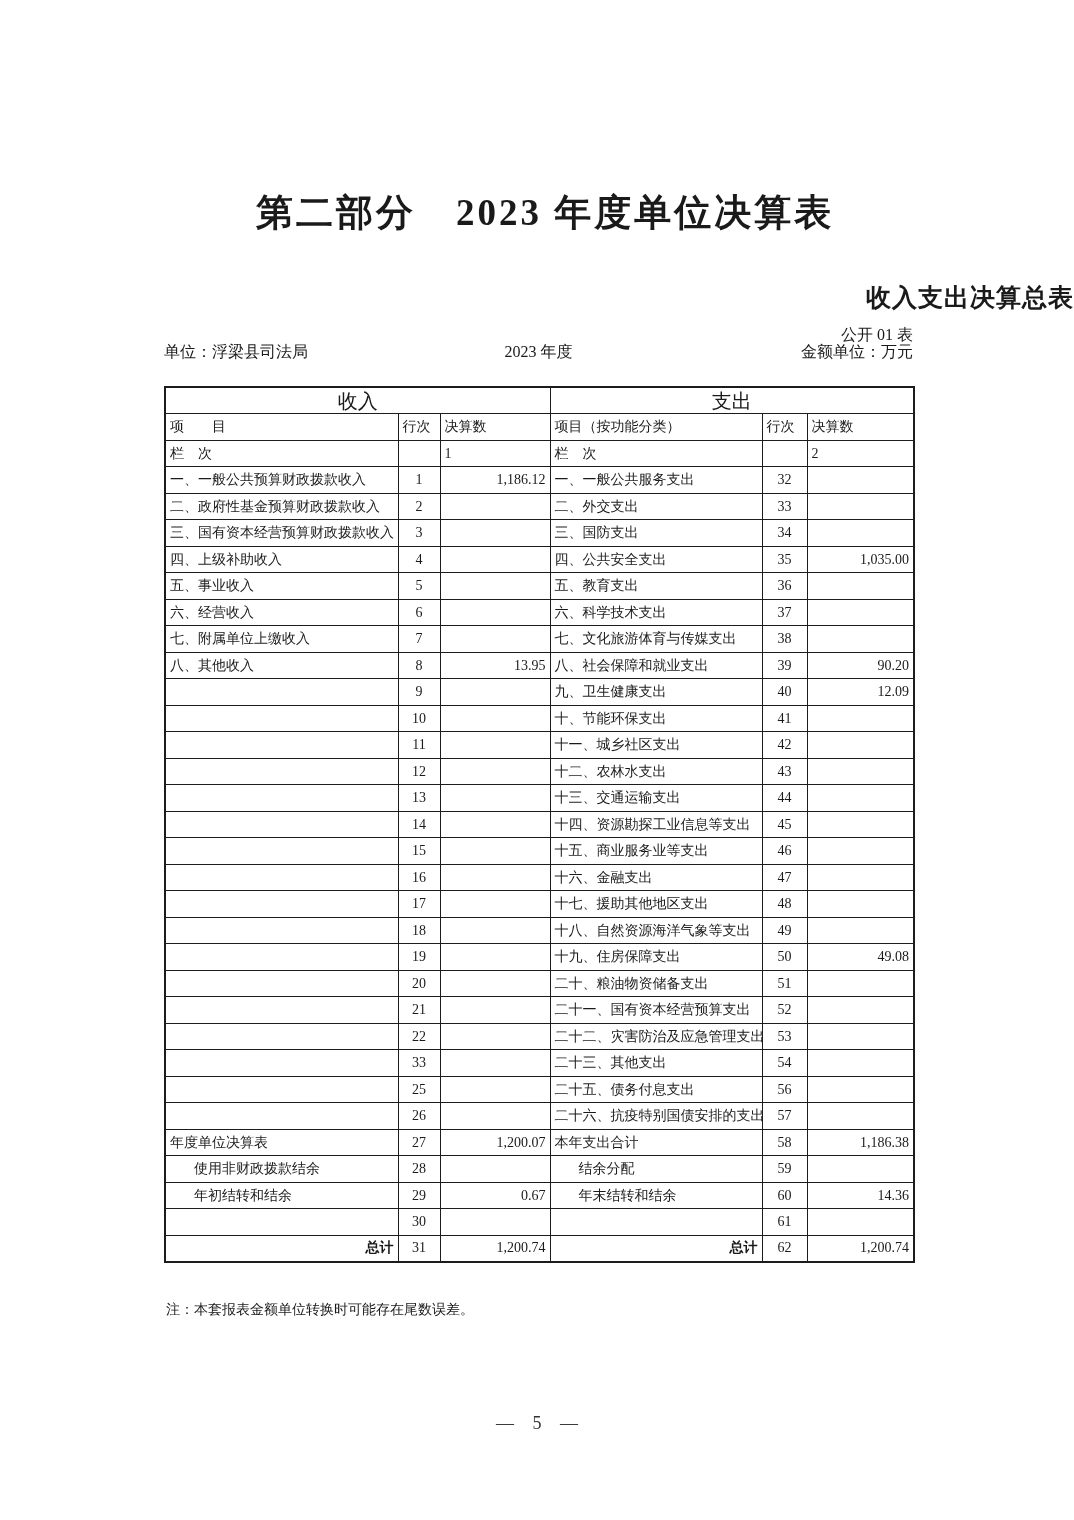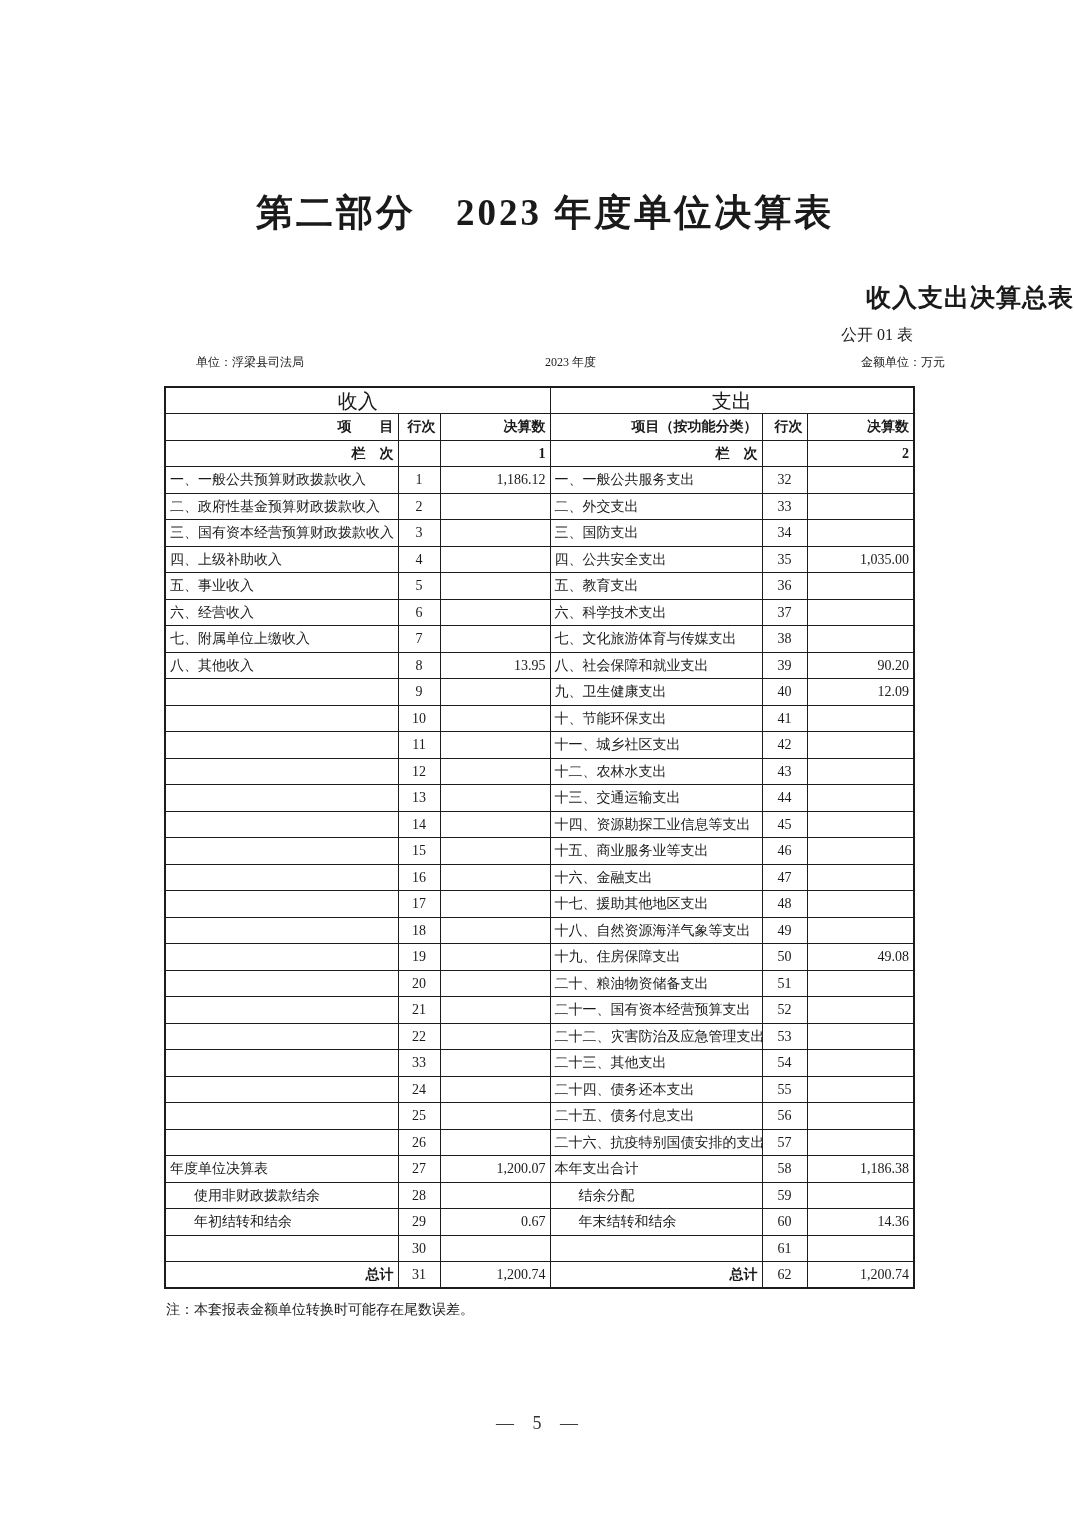--- a/index.html
+++ b/index.html
@@ -15,41 +15,41 @@
   }
   .page-subtitle {
     position:absolute; top:281px; left:0; width:100%;
     text-align:right; font-size:25px; font-weight:bold; letter-spacing:1px;
   }
   .table-code {
     position:absolute; top:325px; left:164px; width:749px;
     text-align:right; font-size:16px;
   }
   .meta-row {
-    position:absolute; top:354px; left:164px; width:749px;
-    height:24px; font-size:12px;margin-left:32px;
+    position:absolute; top:342px; left:164px; width:749px;
+    height:24px; font-size:16px;
   }
   .meta-unit { position:absolute; left:0; top:0; }
   .meta-year { position:absolute; left:50%; top:0; transform:translateX(-50%); }
   .meta-amount-unit { position:absolute; right:0; top:0; }
 
   table.fin {
     position:absolute; top:386px; left:164px; width:749px;
     border-collapse:collapse; table-layout:fixed;
     font-size:14px;
   }
   table.fin td {
     border:1.6px solid #1c1c1c;
     height:26.5px; line-height:1.1;
     overflow:hidden; white-space:nowrap;
     padding:0 4px;
   }
   table.fin { border:2.5px solid #1c1c1c; }
   td.sec  { text-align:center; font-size:20px; }
-  td.hdr  { text-align:right;font-weight:bold; }
+  td.hdr  { text-align:left; }
   td.item { text-align:left; padding-left:8px; }
   td.item.indent { padding-left:28px; }
   td.item.total  { text-align:right; font-weight:bold; padding-left:4px; }
   td.line { text-align:center; }
   td.amt  { text-align:right; padding-right:9px; }
 
   .footnote {
     position:absolute; top:1301px; left:166px;
     font-size:14px;
   }
@@ -283,28 +283,20 @@
       <tr>
         <td class="item"></td>
         <td class="line">33</td>
         <td class="amt"></td>
         <td class="item">二十三、其他支出</td>
         <td class="line">54</td>
         <td class="amt"></td>
       </tr>
       <tr>
         <td class="item"></td>
-        <td class="line">24</td>
-        <td class="amt"></td>
-        <td class="item">二十四、债务还本支出</td>
-        <td class="line">55</td>
-        <td class="amt"></td>
-      </tr>
-      <tr>
-        <td class="item"></td>
         <td class="line">25</td>
         <td class="amt"></td>
         <td class="item">二十五、债务付息支出</td>
         <td class="line">56</td>
         <td class="amt"></td>
       </tr>
       <tr>
         <td class="item"></td>
         <td class="line">26</td>
         <td class="amt"></td>

